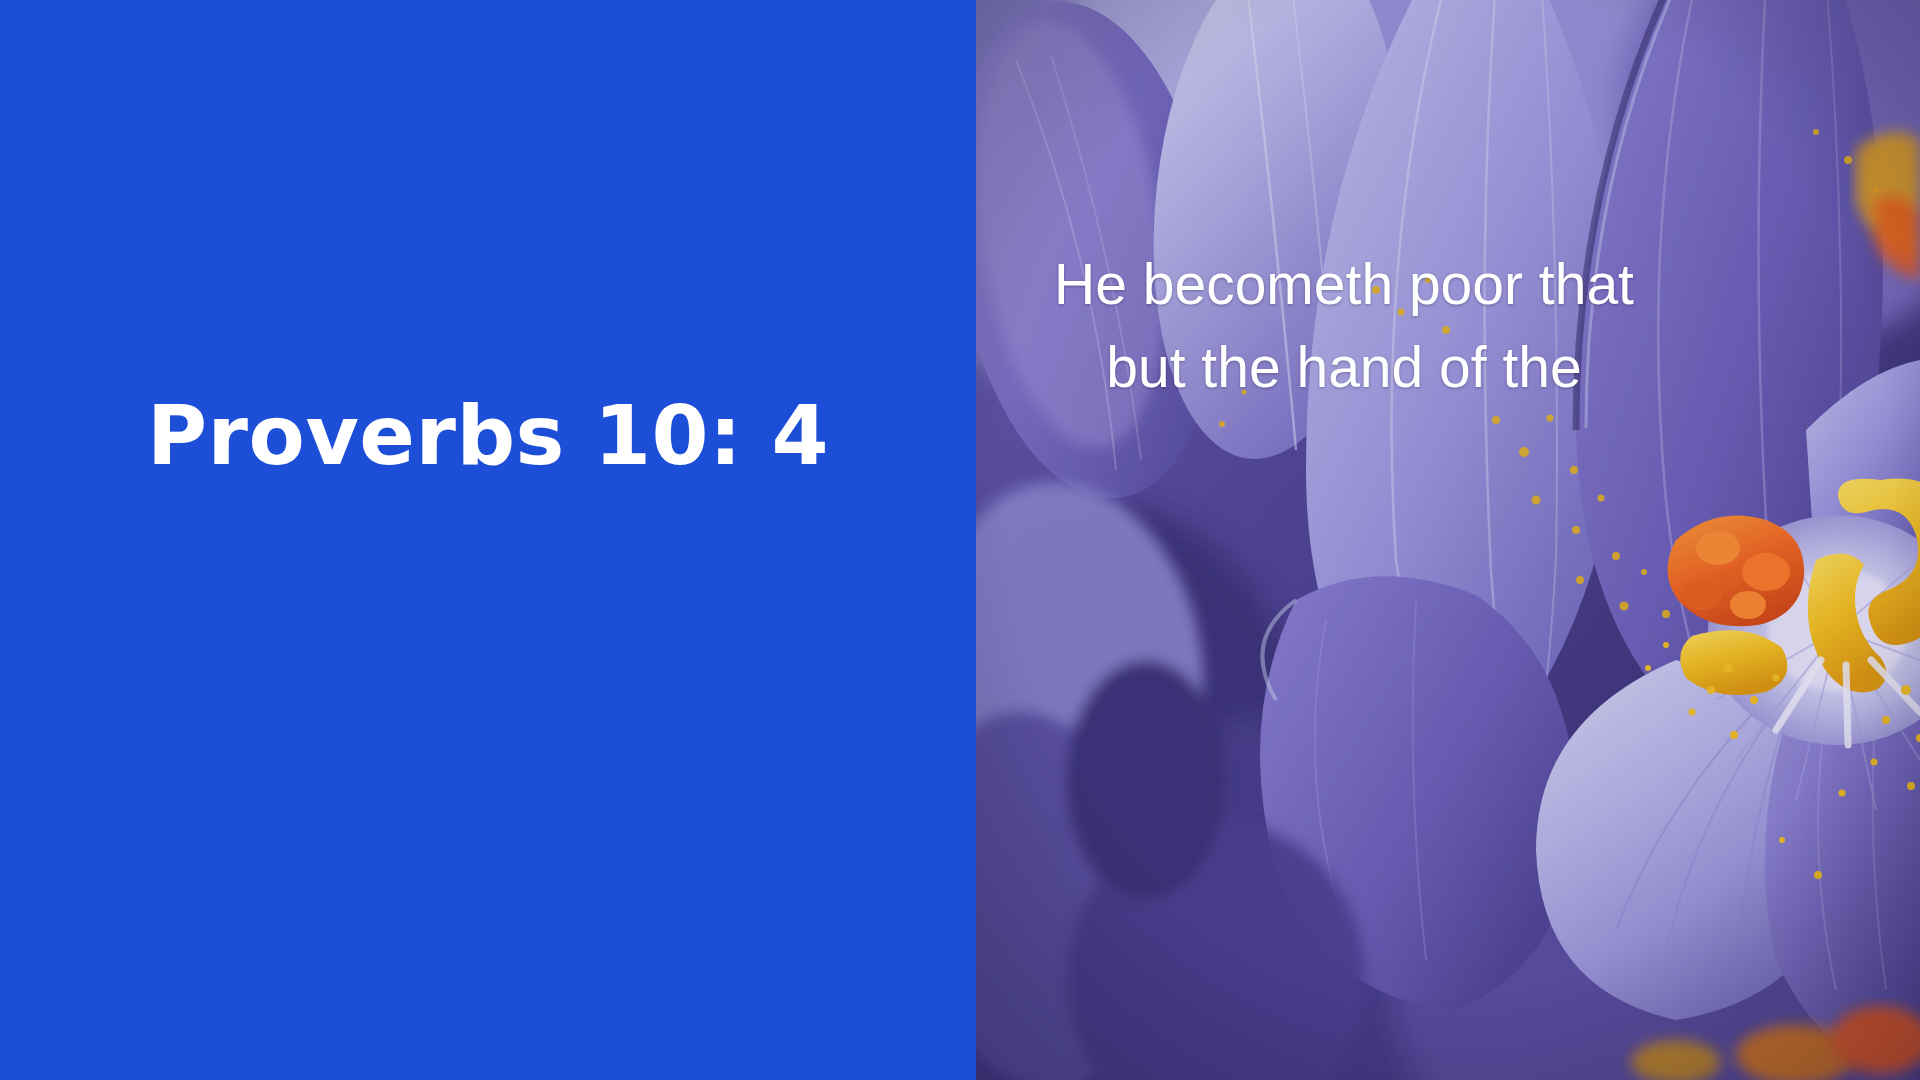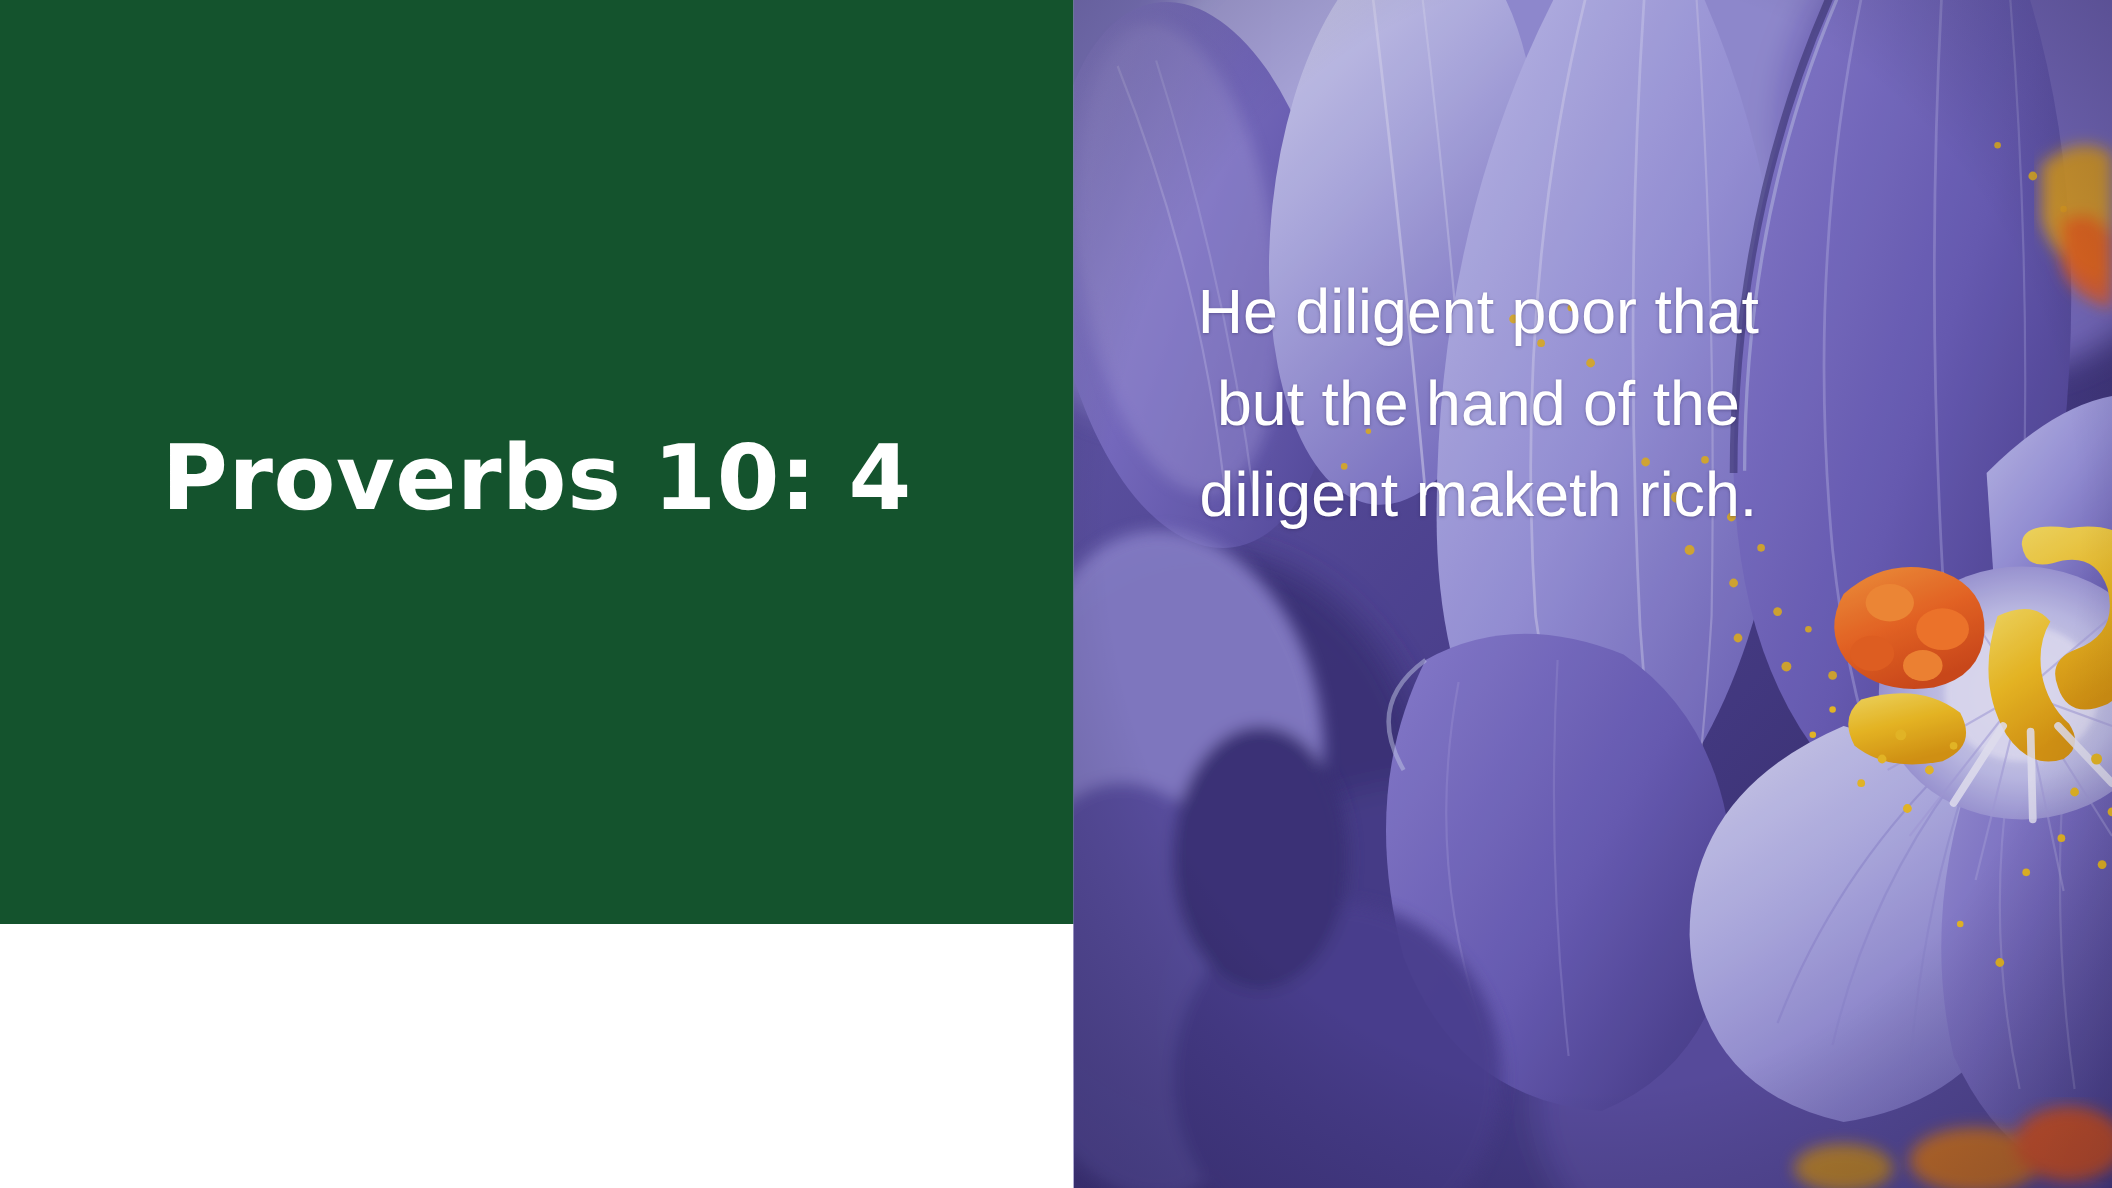--- a/index.html
+++ b/index.html
@@ -12,22 +12,22 @@
   }
   #slide {
     position:relative;
     width:1920px; height:1080px;
     display:flex;
   }
 
   
   #left-panel {
     position:relative;
-    width:976px; height:840px;
-    background:#14532d;
+    width:976px; height:1080px;
+    background:#1d4ed8;
     flex:0 0 976px;
   }
   #title {
     position:absolute;
     left:0; right:0;
     top:393px;
     text-align:center;
     color:#ffffff;
     font-family:"DejaVu Sans", sans-serif;
     font-weight:700;
@@ -302,19 +302,18 @@
         <rect width="944" height="1080" fill="#3a2f7a" opacity="0.10"></rect>
         <radialGradient id="vig" cx="0.5" cy="0.45" r="0.78">
           <stop offset="60%" stop-color="#000000" stop-opacity="0"></stop>
           <stop offset="100%" stop-color="#100a30" stop-opacity="0.34"></stop>
         </radialGradient>
         <rect width="944" height="1080" fill="url(#vig)"></rect>
       </svg>
     </div>
 
     <div id="verse">
-      <span class="vline">He diligent poor that</span>
+      <span class="vline">He becometh poor that</span>
       <span class="vline">but the hand of the</span>
-      <span class="vline">diligent maketh rich.</span>
     </div>
 
   </div>
 </div>
 
 </body></html>

